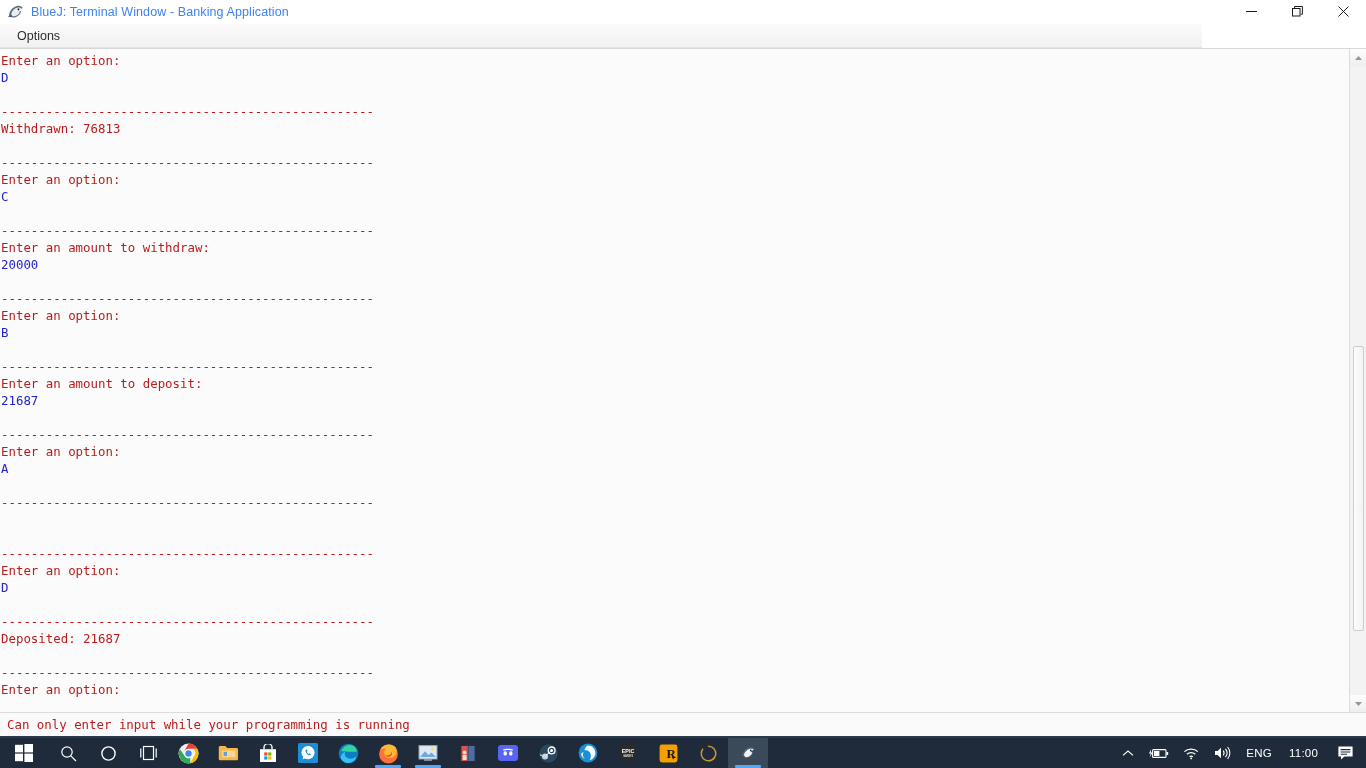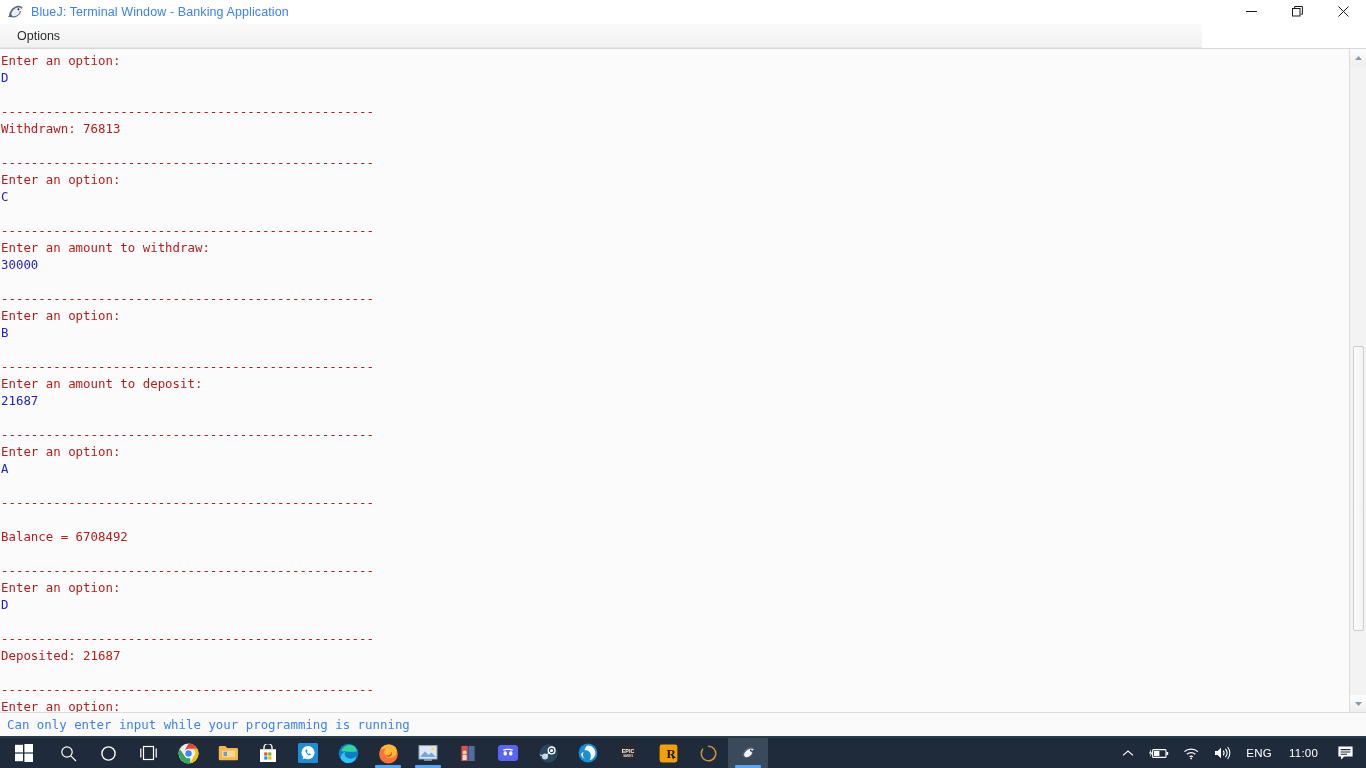--- a/index.html
+++ b/index.html
@@ -84,21 +84,21 @@
 
   
   .statusbar {
     position:absolute; left:0; top:712px; width:1366px; height:26px;
     background:#fafafa; border-top:1px solid #dcdcdc;
     border-bottom:2px solid #2b3a4a;
     display:flex; align-items:center;
   }
   .status-text {
     font-family:"DejaVu Sans Mono","Liberation Mono", monospace;
-    font-size:12.4px; color:#3b82f6; padding-left:7px; white-space:pre;
+    font-size:12.4px; color:#b91c1c; padding-left:7px; white-space:pre;
   }
 
   
   .taskbar {
     position:absolute; left:0; top:738px; width:1366px; height:30px;
     background:#1f2b3a; display:flex; align-items:center;
   }
   .tb-btn {
     width:40px; height:30px; display:flex; align-items:center; justify-content:center;
     position:relative; flex:0 0 auto;
@@ -169,37 +169,36 @@
         <div class="tline blank">&nbsp;</div>
         <div class="tline">--------------------------------------------------</div>
         <div class="tline">Withdrawn: 76813</div>
         <div class="tline blank">&nbsp;</div>
         <div class="tline">--------------------------------------------------</div>
         <div class="tline">Enter an option:</div>
         <div class="tline input">C</div>
         <div class="tline blank">&nbsp;</div>
         <div class="tline">--------------------------------------------------</div>
         <div class="tline">Enter an amount to withdraw:</div>
-        <div class="tline input">30000</div>
+        <div class="tline input">20000</div>
         <div class="tline blank">&nbsp;</div>
         <div class="tline">--------------------------------------------------</div>
         <div class="tline">Enter an option:</div>
         <div class="tline input">B</div>
         <div class="tline blank">&nbsp;</div>
         <div class="tline">--------------------------------------------------</div>
         <div class="tline">Enter an amount to deposit:</div>
         <div class="tline input">21687</div>
         <div class="tline blank">&nbsp;</div>
         <div class="tline">--------------------------------------------------</div>
         <div class="tline">Enter an option:</div>
         <div class="tline input">A</div>
         <div class="tline blank">&nbsp;</div>
         <div class="tline">--------------------------------------------------</div>
         <div class="tline blank">&nbsp;</div>
-        <div class="tline">Balance = 6708492</div>
         <div class="tline blank">&nbsp;</div>
         <div class="tline">--------------------------------------------------</div>
         <div class="tline">Enter an option:</div>
         <div class="tline input">D</div>
         <div class="tline blank">&nbsp;</div>
         <div class="tline">--------------------------------------------------</div>
         <div class="tline">Deposited: 21687</div>
         <div class="tline blank">&nbsp;</div>
         <div class="tline">--------------------------------------------------</div>
         <div class="tline">Enter an option:</div>

